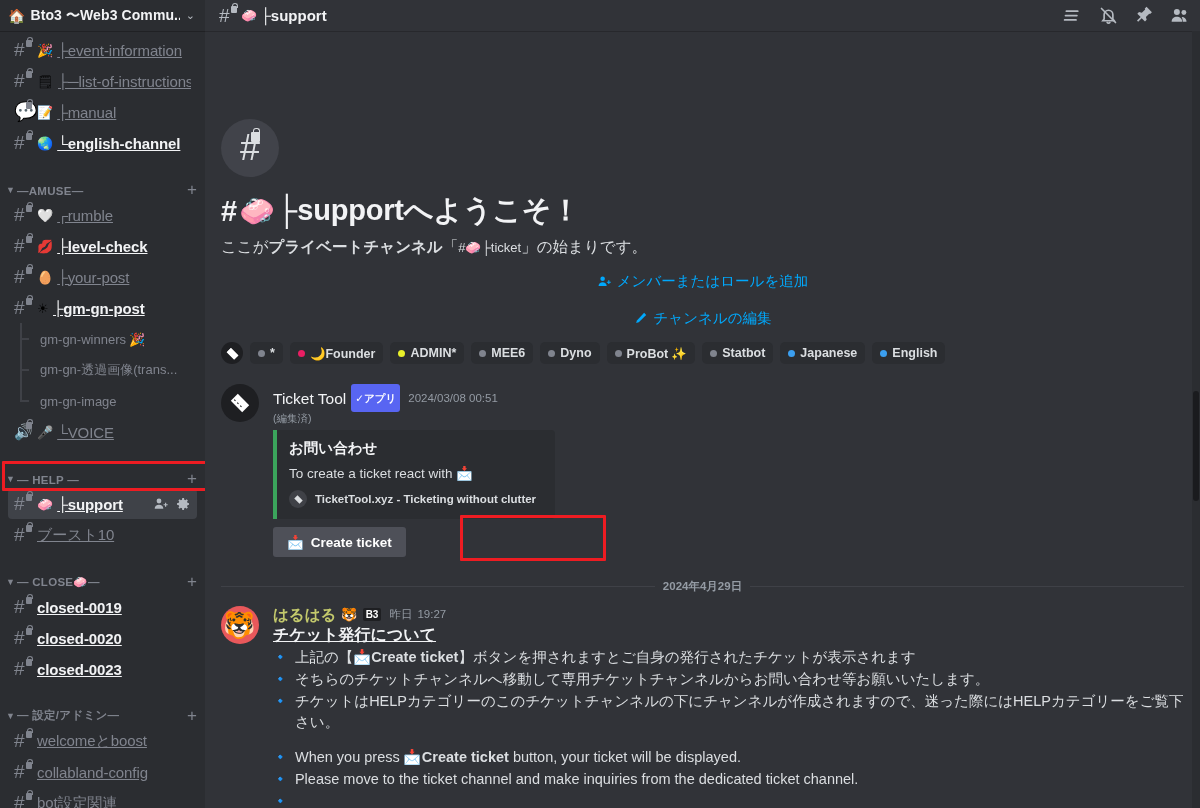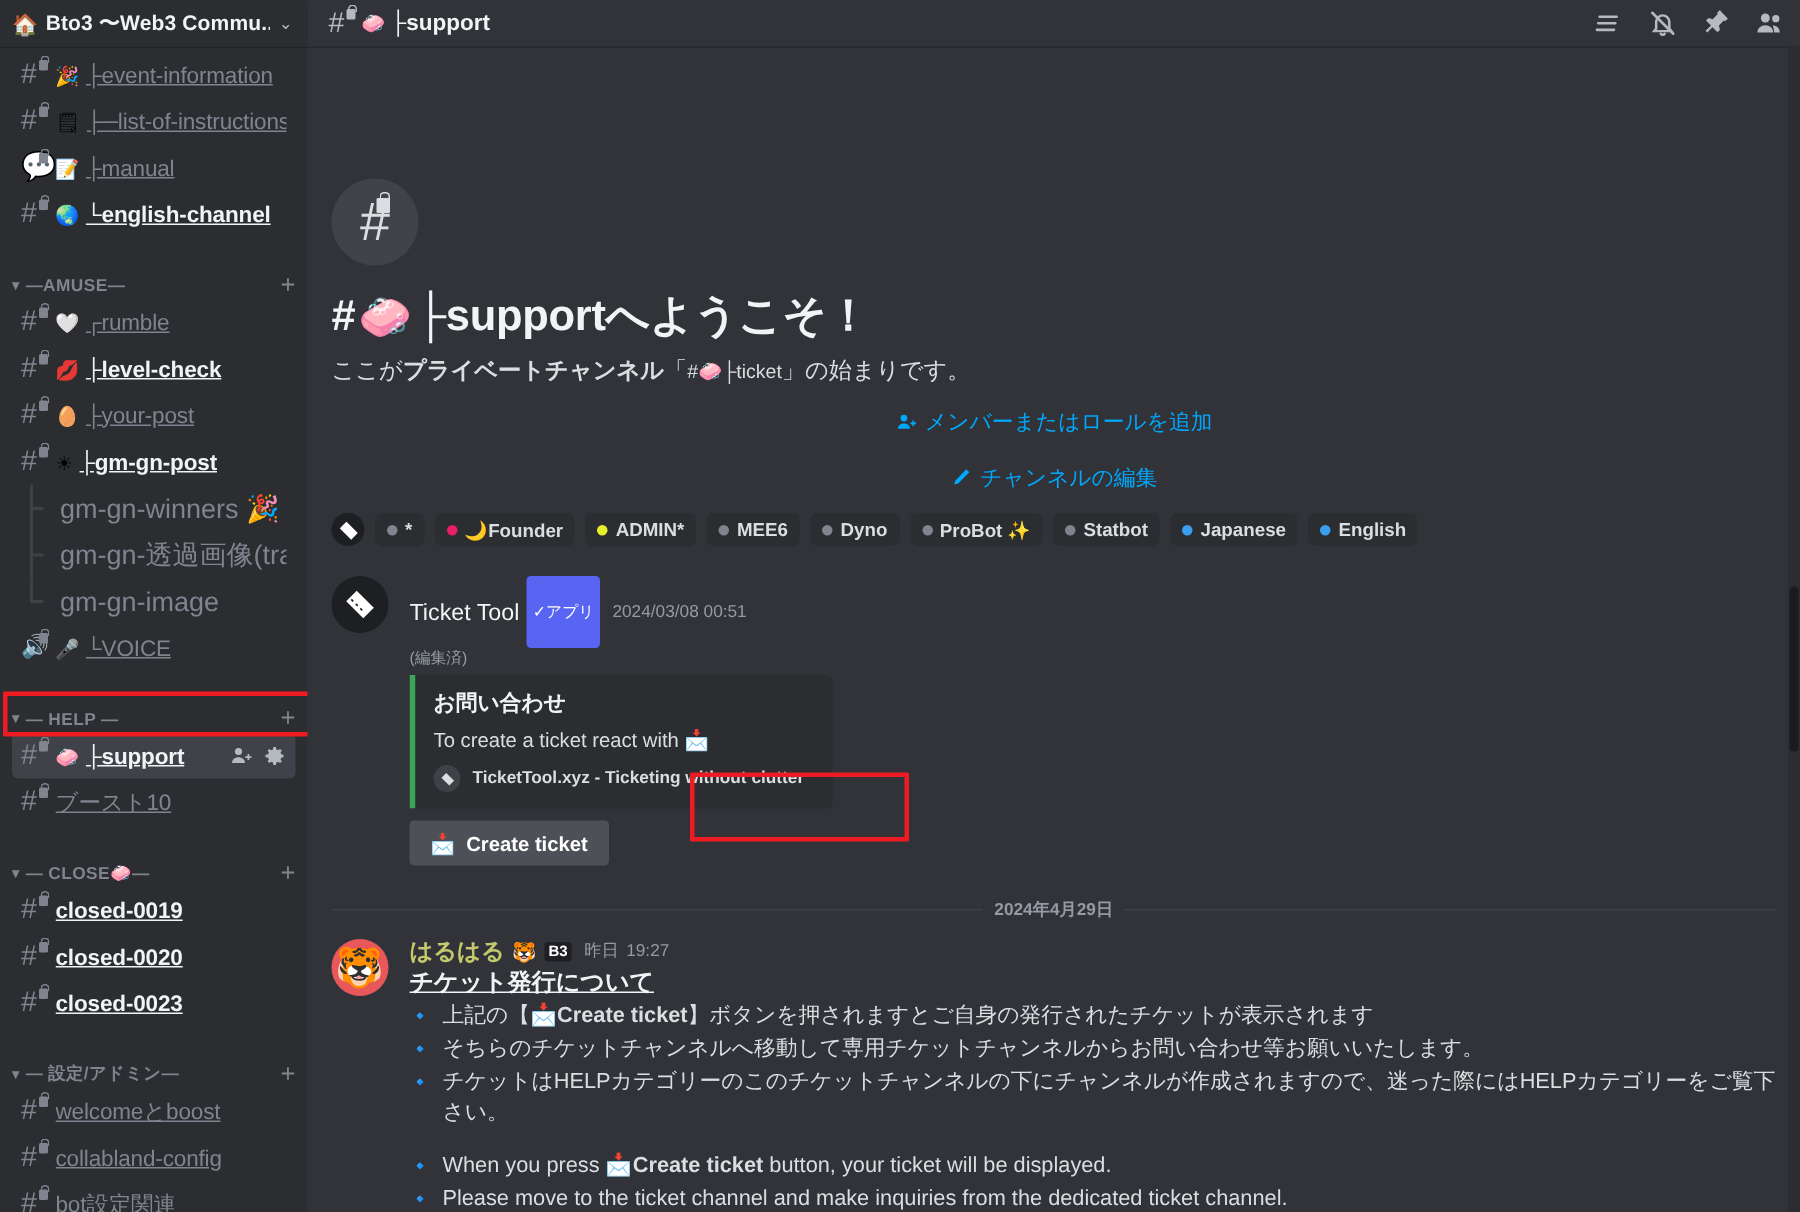--- a/index.html
+++ b/index.html
@@ -85,21 +85,21 @@
   .thread-tick:before {
     content: ""; position: absolute; left: 2px; top: -1px;
     width: 2px; height: 31px; background: #3f4147;
   }
   .thread-tick:after {
     content: ""; position: absolute; left: 2px; top: 14px;
     width: 9px; height: 2px; background: #3f4147;
   }
   .thread-tick.last:before { height: 16px; }
   .thread-tick.last:after { border-bottom-left-radius: 0; }
-  .thread-name { color: #80848e; font-size: 18px; white-space: nowrap; overflow: hidden; }
+  .thread-name { color: #80848e; font-size: 13px; white-space: nowrap; overflow: hidden; }
 
   .cat {
     height: 28px; display: flex; align-items: flex-end;
     padding: 0 8px 3px 6px; margin-top: 14px; cursor: pointer;
   }
   .cat-caret { color: #80848e; font-size: 9px; margin-right: 2px; line-height: 14px; }
   .cat-name {
     color: #80848e; font-size: 11.5px; font-weight: bold;
     letter-spacing: .3px; text-transform: uppercase; flex: 1;
     white-space: nowrap; overflow: hidden;
@@ -175,22 +175,22 @@
     display: flex; align-items: center; justify-content: center; font-size: 22px;
     overflow: hidden;
   }
   .av-ticket { background: #1e1f22; }
   .av-haru { background: #e8585b; font-size: 26px; }
   .msg-body { flex: 1; min-width: 0; }
   .msg-head { display: flex; align-items: center; gap: 5px; line-height: 17px; }
   .msg-author { font-size: 15.5px; font-weight: 500; color: #f2f3f5; }
   .msg-author.haru { color: #c3c96c; font-weight: bold; }
   .app-tag {
-    background: #5865f2; color: #fff; font-size: 10.5px; font-weight: 400;
-    border-radius: 3px; padding: 18px 4px; display: flex; align-items: center; gap: 2px;
+    background: #5865f2; color: #fff; font-size: 10.5px; font-weight: 700;
+    border-radius: 3px; padding: 8px 4px; display: flex; align-items: center; gap: 2px;
     line-height: 12px;
   }
   .b3-tag {
     background: #1e1f22; color: #fff; font-size: 10px; font-weight: bold;
     border-radius: 2px; padding: 1px 3px; line-height: 11px;
   }
   .msg-ts { color: #949ba4; font-size: 11.5px; margin-left: 3px; }
   .msg-edited { color: #949ba4; font-size: 10.5px; }
   .msg-edited-inline { color: #949ba4; font-size: 10px; margin-left: 3px; }
 

